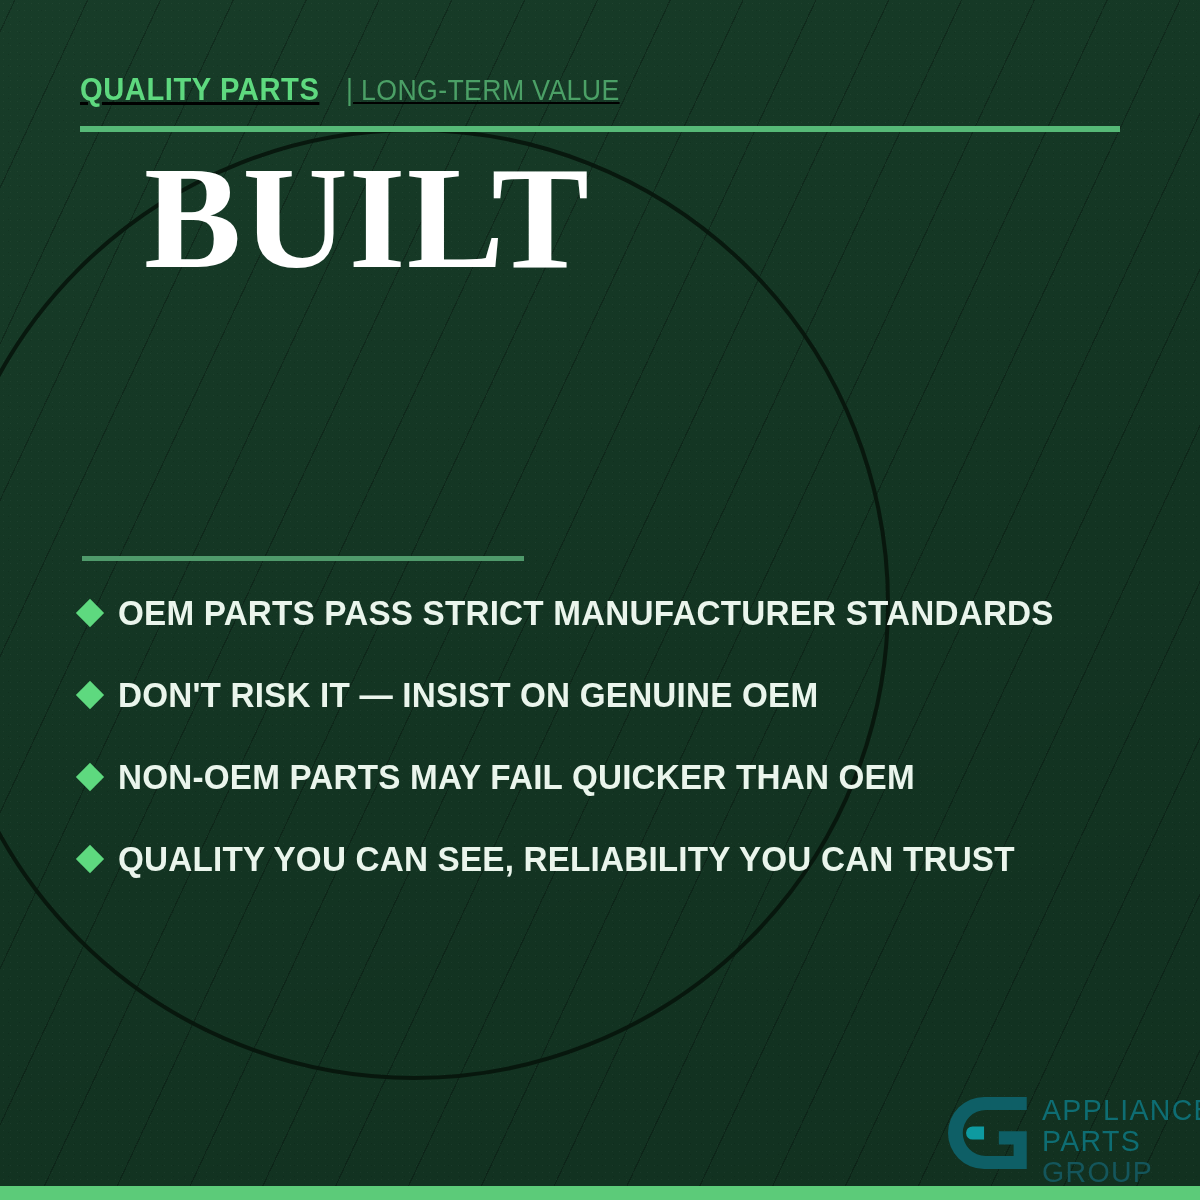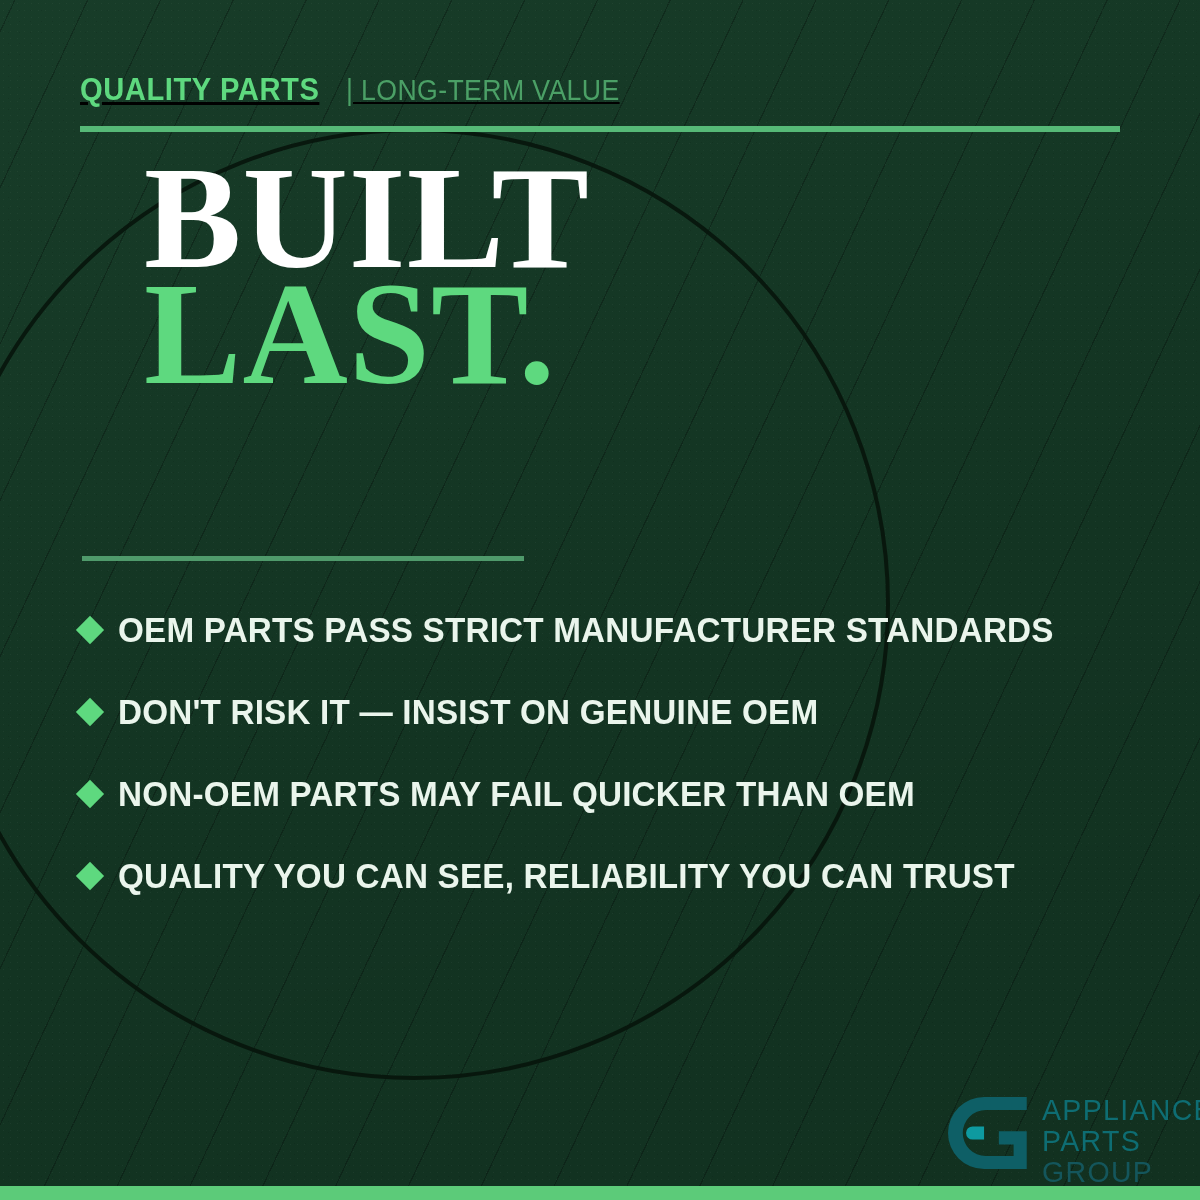--- a/index.html
+++ b/index.html
@@ -133,21 +133,21 @@
     top: 556px;
     width: 442px;
     height: 5px;
     background: #4f9a6b;
   }
 
   
   .bullets {
     position: absolute;
     left: 80px;
-    top: 589px;
+    top: 572px;
     width: 1080px;
     text-align: right;
   }
   .bullet-row {
     display: flex;
     align-items: center;
     height: 82px;
     gap: 18px;
   }
   .bullet-diamond {
@@ -223,21 +223,20 @@
 
     <div class="kicker">
       <span class="kicker-main">QUALITY PARTS</span>
       <span class="kicker-sub">| LONG-TERM VALUE</span>
     </div>
 
     <div class="rule-top"></div>
 
     <div class="headline">
       <span class="ln ln-white">BUILT</span>
-      <span class="ln ln-green">LAST.</span>
     </div>
 
     <div class="rule-mid"></div>
 
     <div class="bullets">
 
       <div class="bullet-row">
         <span class="bullet-diamond"></span>
         <span class="bullet-text">OEM PARTS PASS STRICT MANUFACTURER STANDARDS</span>
       </div>

